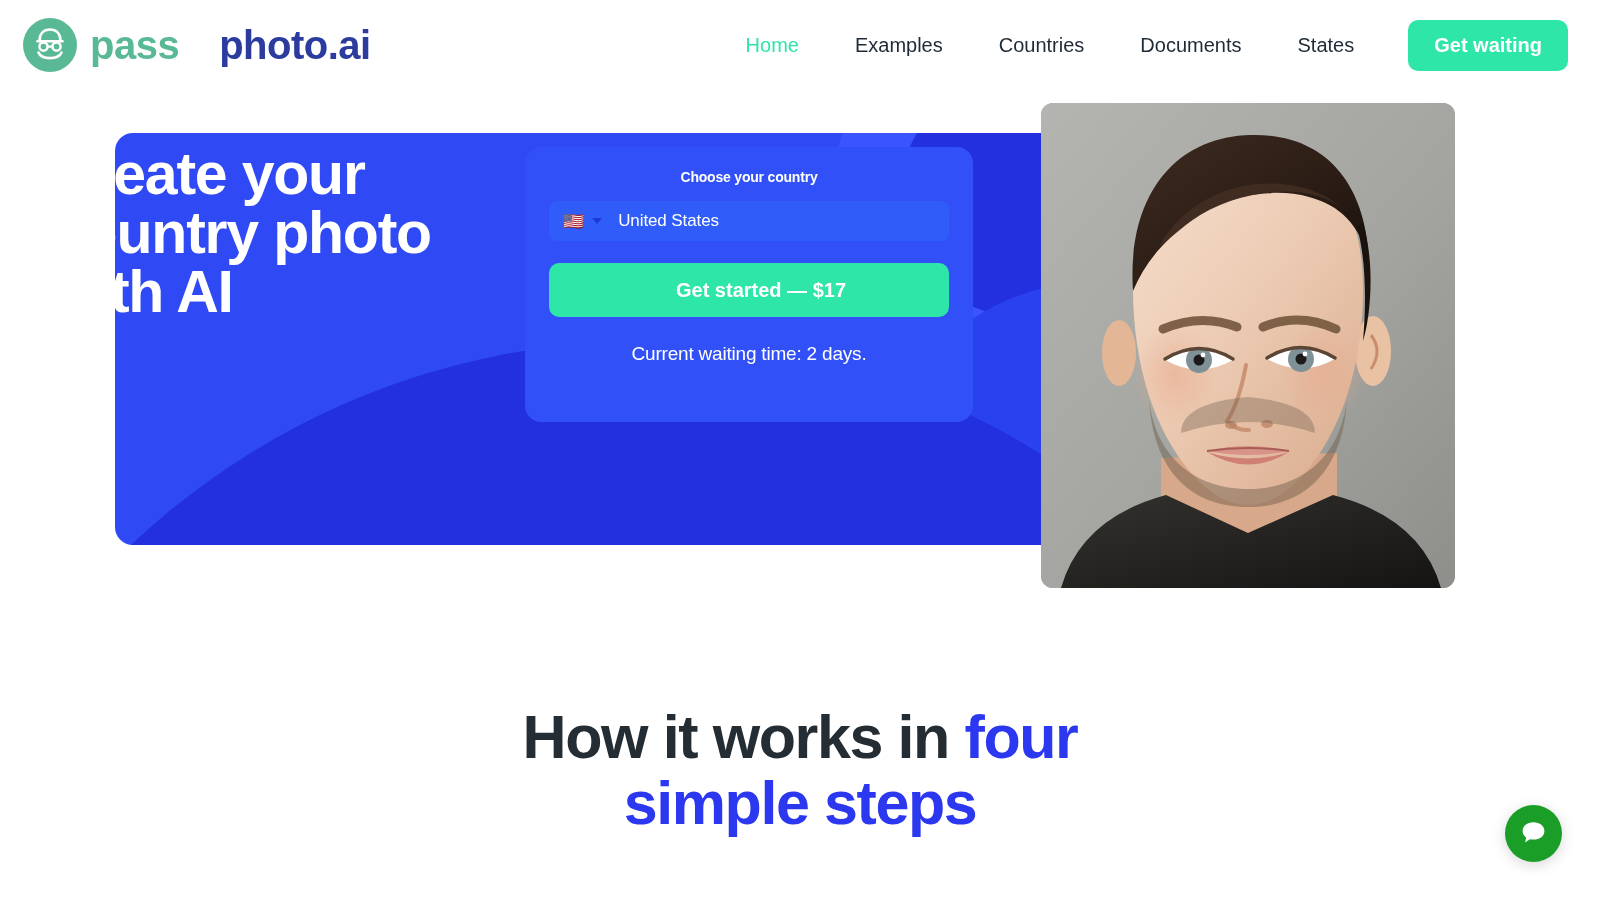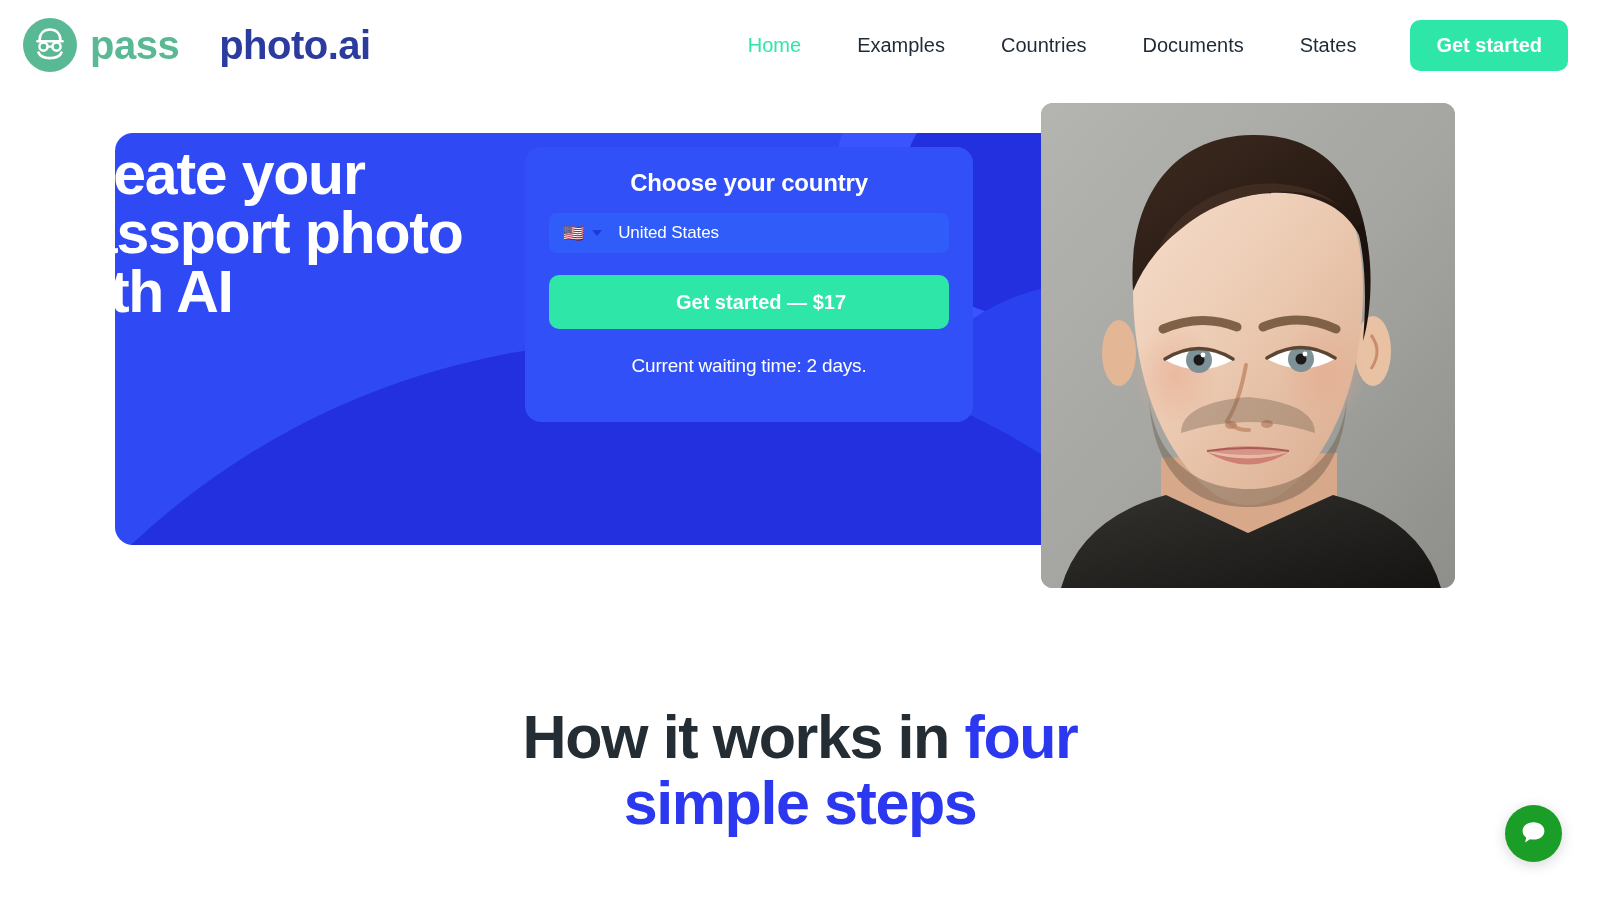--- a/index.html
+++ b/index.html
@@ -170,21 +170,21 @@
     height: 275px;
     background: #3150f7;
     border-radius: 16px;
     z-index: 4;
     padding: 22px 24px;
     text-align: center;
   }
 
   .panel-title {
     color: #ffffff;
-    font-size: 24px;
+    font-size: 14px;
     font-weight: 700;
     letter-spacing: -0.2px;
     margin-bottom: 16px;
   }
 
   .country-select {
     display: flex;
     align-items: center;
     gap: 8px;
     height: 40px;
@@ -322,37 +322,37 @@
       <li>
         <a class="nav-link" href="#">Countries</a>
       </li>
       <li>
         <a class="nav-link" href="#">Documents</a>
       </li>
       <li>
         <a class="nav-link" href="#">States</a>
       </li>
     </ul>
-    <button class="btn-header-cta">Get started</button>
+    <button class="btn-header-cta">Get waiting</button>
   </nav>
 
 </header>
 
 <section class="hero">
 
   <div class="hero-card">
     <div class="deco-ring-outer"></div>
     <div class="deco-ring-inner"></div>
     <div class="deco-pill"></div>
     <div class="deco-wave"></div>
   </div>
 
   <h1 class="hero-title">
     <span>Create your</span><br>
-    <span>passport photo</span><br>
+    <span>country photo</span><br>
     <span>with AI</span>
   </h1>
 
   <div class="country-panel">
     <div class="panel-title">Choose your country</div>
 
     <div class="country-select">
       <span class="flag-glyph">🇺🇸</span>
       <span class="select-chevron"></span>
       <span class="country-name">United States</span>

